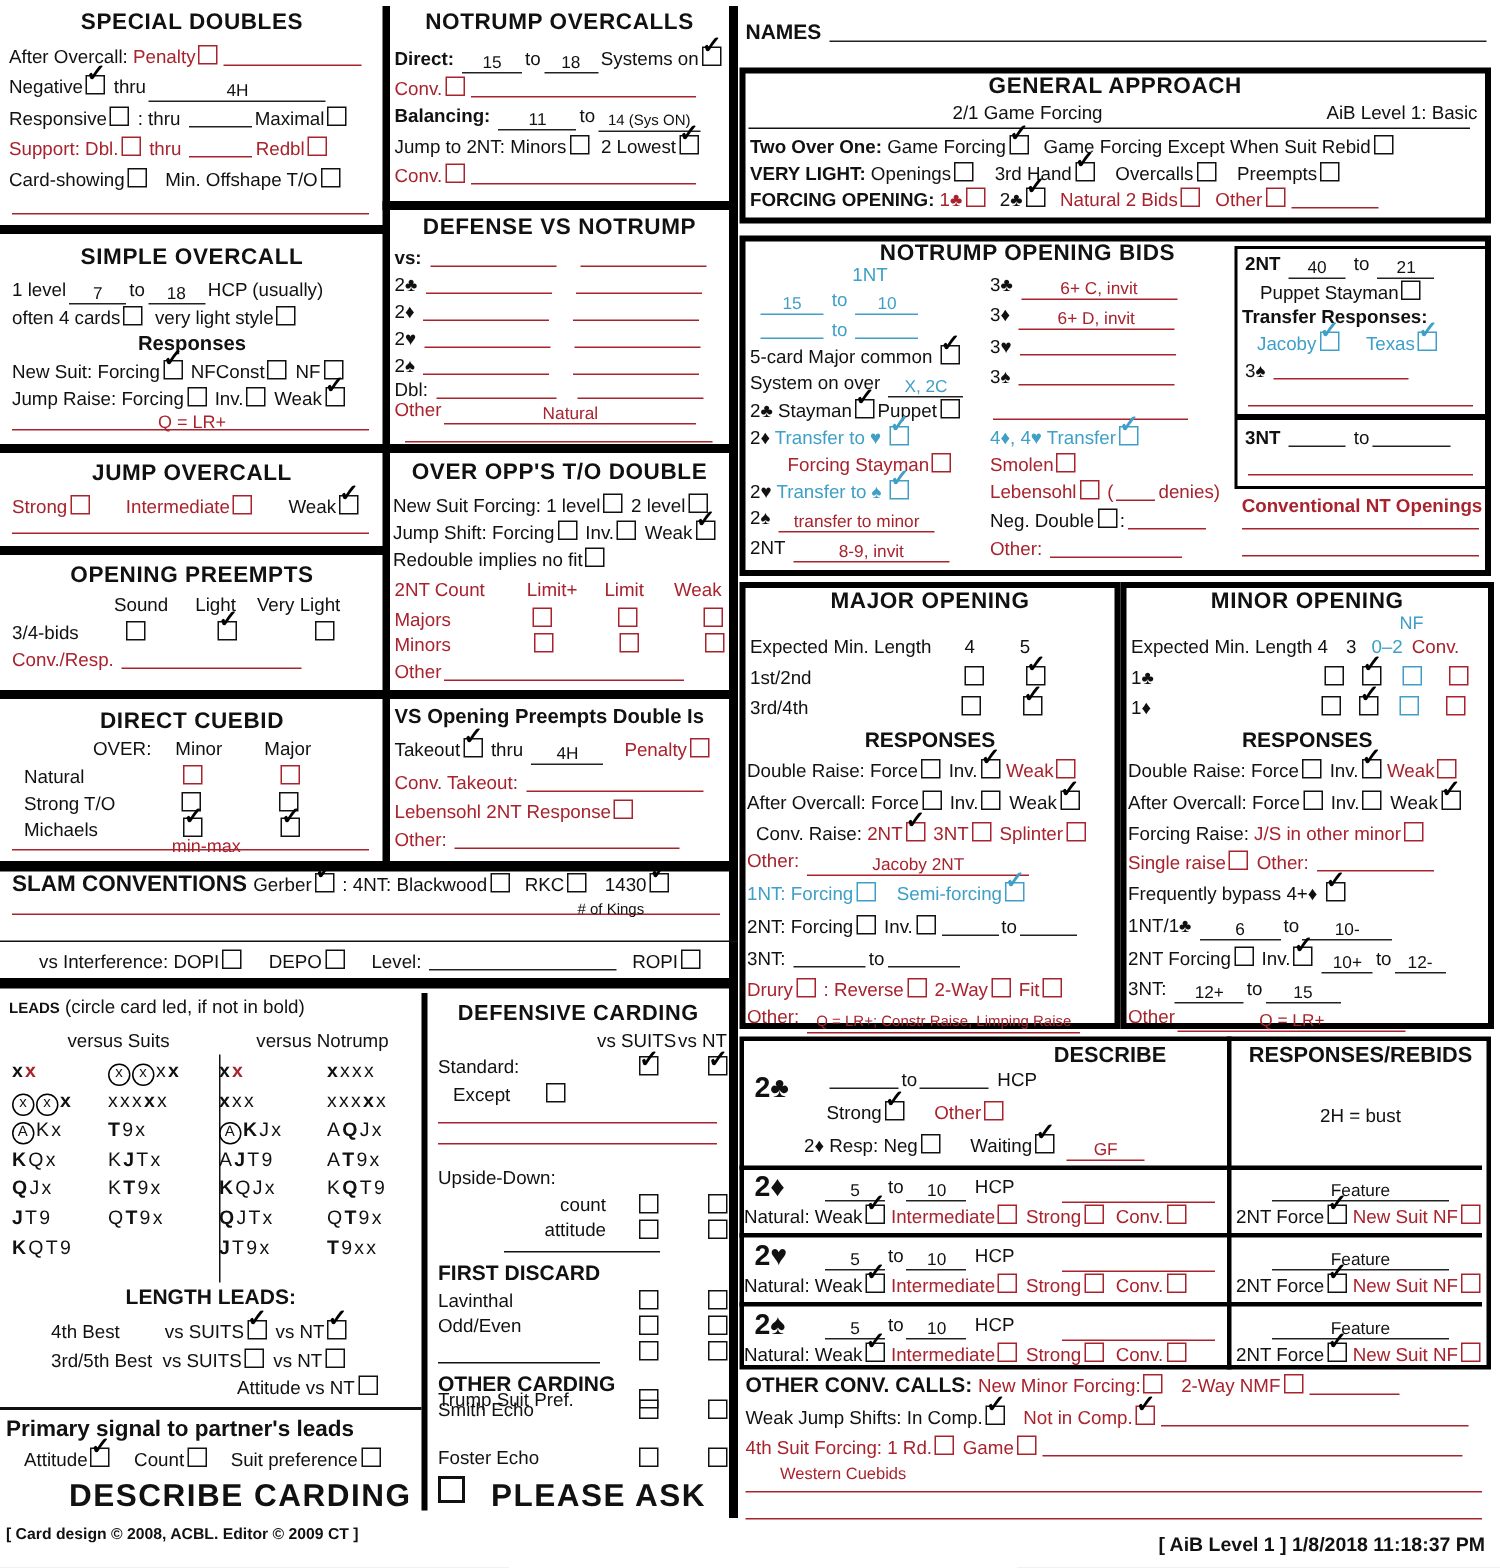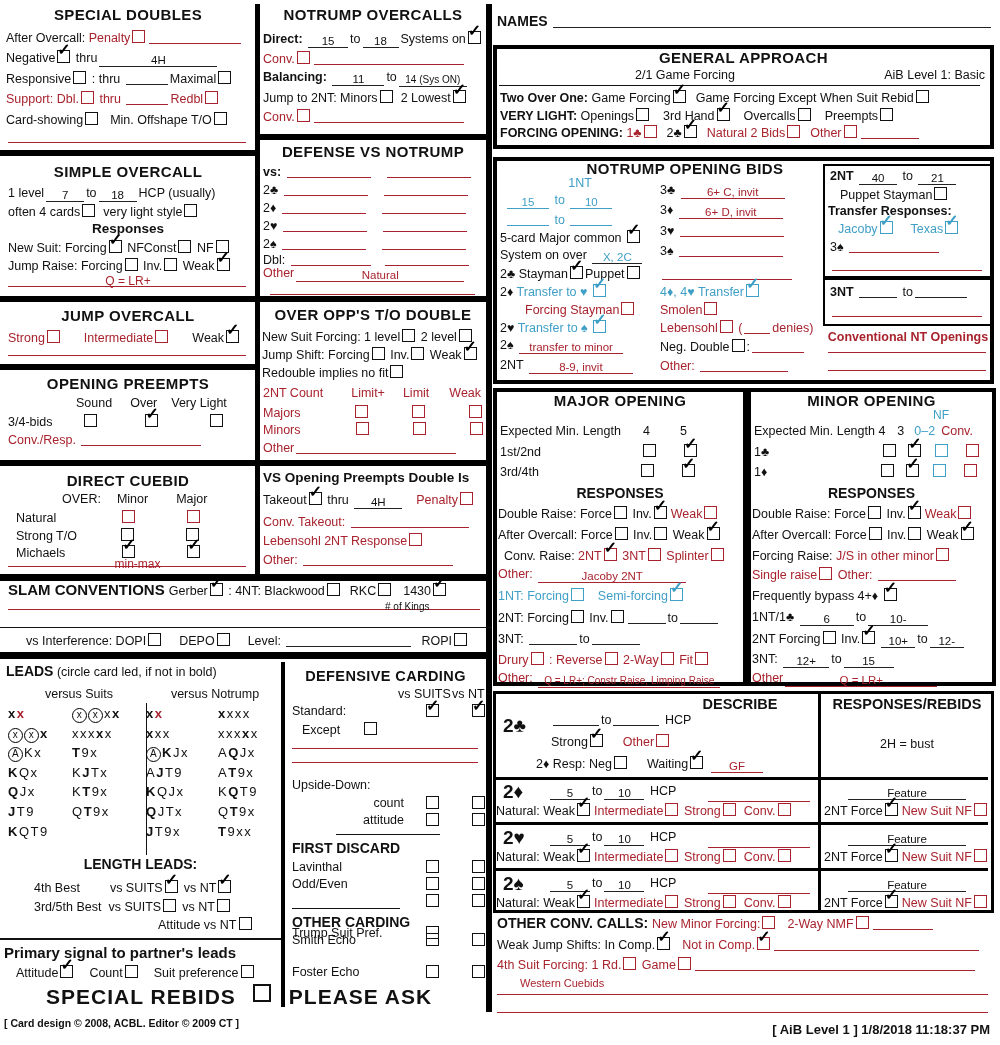--- a/index.html
+++ b/index.html
@@ -77,21 +77,21 @@
     <div class="row r ctr" style="left:0;top:274px;width:256px;font-size:12px">Q = LR+</div>
   </section>
 
   <section>
     <div class="title" style="left:0;top:307px;width:256px">JUMP OVERCALL</div>
     <div class="row" style="left:8px;top:330px"><span class="r">Strong</span><span class="cb r"></span><span class="gap" style="width: 22px;"></span><span class="r">Intermediate</span><span class="cb r"></span><span class="gap" style="width: 22px;"></span><span class="">Weak</span><span class="cb ck"></span></div>
   </section>
 
   <section>
     <div class="title" style="left:0;top:375px;width:256px">OPENING PREEMPTS</div>
-    <div class="row" style="left:76px;top:396px"><span class="">Sound</span><span class="gap" style="width: 18px;"></span><span class="">Over</span><span class="gap" style="width: 14px;"></span><span class="">Very Light</span></div>
+    <div class="row" style="left:76px;top:396px"><span class="">Sound</span><span class="gap" style="width: 18px;"></span><span class="">Light</span><span class="gap" style="width: 14px;"></span><span class="">Very Light</span></div>
     <div class="row" style="left:8px;top:414px"><span class="">3/4-bids</span><span class="gap" style="width: 30px;"></span><span class="cb"></span><span class="gap" style="width: 44px;"></span><span class="cb ck"></span><span class="gap" style="width: 48px;"></span><span class="cb"></span></div>
     <div class="row" style="left:8px;top:432px"><span class="r">Conv./Resp. </span><span class="ln r" style="width: 120px;"></span></div>
   </section>
 
   <section>
     <div class="title" style="left:0;top:472px;width:256px">DIRECT CUEBID</div>
     <div class="row" style="left:62px;top:492px"><span class="">OVER:</span><span class="gap" style="width: 16px;"></span><span class="">Minor</span><span class="gap" style="width: 28px;"></span><span class="">Major</span></div>
     <div class="row" style="left:16px;top:510px"><span class="">Natural</span><span class="gap" style="width: 64px;"></span><span class="cb r"></span><span class="gap" style="width: 48px;"></span><span class="cb r"></span></div>
     <div class="row" style="left:16px;top:528px"><span class="">Strong T/O</span><span class="gap" style="width: 42px;"></span><span class="cb"></span><span class="gap" style="width: 48px;"></span><span class="cb"></span></div>
     <div class="row" style="left:16px;top:545px"><span class="">Michaels</span><span class="gap" style="width: 55px;"></span><span class="cb ck"></span><span class="gap" style="width: 48px;"></span><span class="cb ck"></span></div>
@@ -138,21 +138,21 @@
     <div class="row" style="left:263px;top:552px"><span class="r">Other: </span><span class="ln r" style="width: 150px;"></span></div>
   </section>
 
   <section>
     <div class="row" style="left:8px;top:582px"><span class="bld" style="font-size: 15px;">SLAM CONVENTIONS </span><span class="">Gerber</span><span class="cb ck"></span><span class=""> :  4NT: Blackwood</span><span class="cb"></span><span class="gap" style="width: 8px;"></span><span class="">RKC</span><span class="cb"></span><span class="gap" style="width: 10px;"></span><span class="">1430</span><span class="cb ck"></span></div>
     <div class="row" style="left:385px;top:599px;font-size:10px"># of Kings</div>
     <div class="row" style="left:26px;top:633px"><span class="">vs Interference: DOPI</span><span class="cb"></span><span class="gap" style="width: 16px;"></span><span class="">DEPO</span><span class="cb"></span><span class="gap" style="width: 16px;"></span><span class="">Level: </span><span class="ln" style="width: 125px;"></span><span class="gap" style="width: 8px;"></span><span class="">ROPI</span><span class="cb"></span></div>
   </section>
 
   <section>
-    <div class="row" style="left:6px;top:664px"><span class="bld" style="font-size:14px">LEADS</span><span> (circle card led, if not in bold)</span></div>
+    <div class="row" style="left:6px;top:664px"><span class="bld" style="font-size:10px">LEADS</span><span> (circle card led, if not in bold)</span></div>
     <div class="row ctr" style="left:20px;top:687px;width:118px">versus Suits</div>
     <div class="row ctr" style="left:150px;top:687px;width:130px">versus Notrump</div>
     <div class="blkline" style="left:146px;top:703px;width:0;height:152px;border-left:1.5px solid #111;border-top:none"></div>
     <div class="leads-grid">
         <div class="lead-row">
           <span class="lead-cell"><span class="bld">x</span><span class="bld r">x</span></span>
           <span class="lead-cell"><span class="circ">x</span><span class="circ">x</span><span>x</span><span class="bld">x</span></span>
           <span class="lead-cell"><span class="bld">x</span><span class="bld r">x</span></span>
           <span class="lead-cell"><span class="bld">x</span><span>x</span><span>x</span><span>x</span></span>
         </div>
@@ -194,21 +194,21 @@
         </div>
       </div>
     <div class="sub ctr" style="left:0;top:856px;width:281px;font-size:14px">LENGTH LEADS:</div>
     <div class="row" style="left:34px;top:880px"><span class="">4th Best</span><span class="gap" style="width: 30px;"></span><span class="">vs SUITS</span><span class="cb ck"></span><span class="gap" style="width: 4px;"></span><span class="">vs NT</span><span class="cb ck"></span></div>
     <div class="row" style="left:34px;top:899px"><span class="">3rd/5th Best</span><span class="gap" style="width: 7px;"></span><span class="">vs SUITS</span><span class="cb"></span><span class="gap" style="width: 4px;"></span><span class="">vs NT</span><span class="cb"></span></div>
     <div class="row" style="left:158px;top:917px"><span class="">Attitude vs NT</span><span class="cb"></span></div>
     <div class="blkline" style="left:0;top:938px;width:281px;border-top-width:2.5px"></div>
     <div class="sub" style="left:4px;top:944px;font-size:15px">Primary signal to partner's leads</div>
     <div class="row" style="left:16px;top:965px"><span class="">Attitude</span><span class="cb ck"></span><span class="gap" style="width: 14px;"></span><span class="">Count</span><span class="cb"></span><span class="gap" style="width: 14px;"></span><span class="">Suit preference</span><span class="cb"></span></div>
     <div class="row" style="left:46px;top:984px">
-      <span class="bld" style="font-size:21px;letter-spacing:1px">SPECIAL REBIDS</span>
+      <span class="bld" style="font-size:21px;letter-spacing:1px">DESCRIBE CARDING</span>
       <span class="cb cbL" style="margin:0 14px;vertical-align:2px"></span>
       <span class="bld" style="font-size:21px;letter-spacing:1px">PLEASE ASK</span>
     </div>
     <div class="row bld" style="left:4px;top:1016px;font-size:10.5px">[ Card design © 2008, ACBL.  Editor © 2009 CT ]</div>
   </section>
 
   <section>
     <div class="title" style="left:287px;top:668px;width:197px;font-size:14.5px">DEFENSIVE CARDING</div>
     <div class="row" style="left:398px;top:687px">vs SUITS</div>
     <div class="row" style="left:452px;top:687px">vs NT</div>

